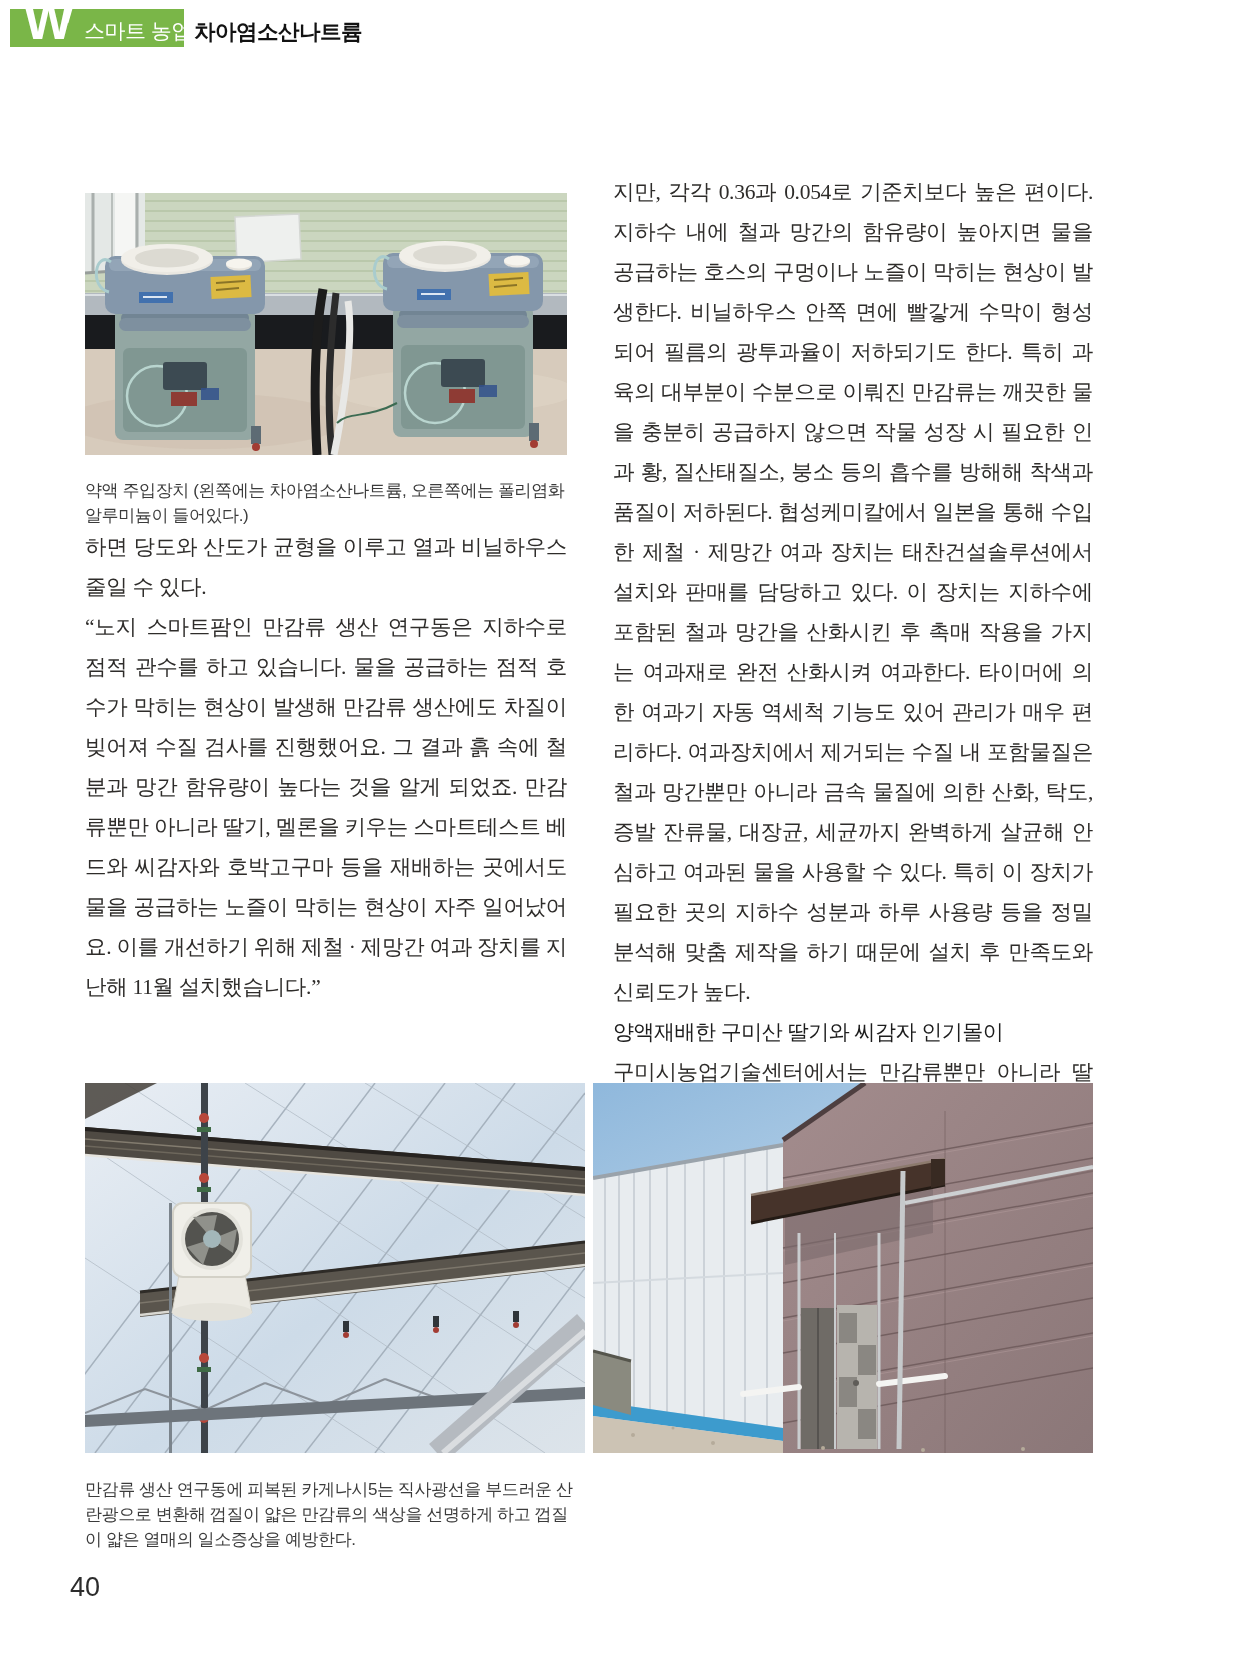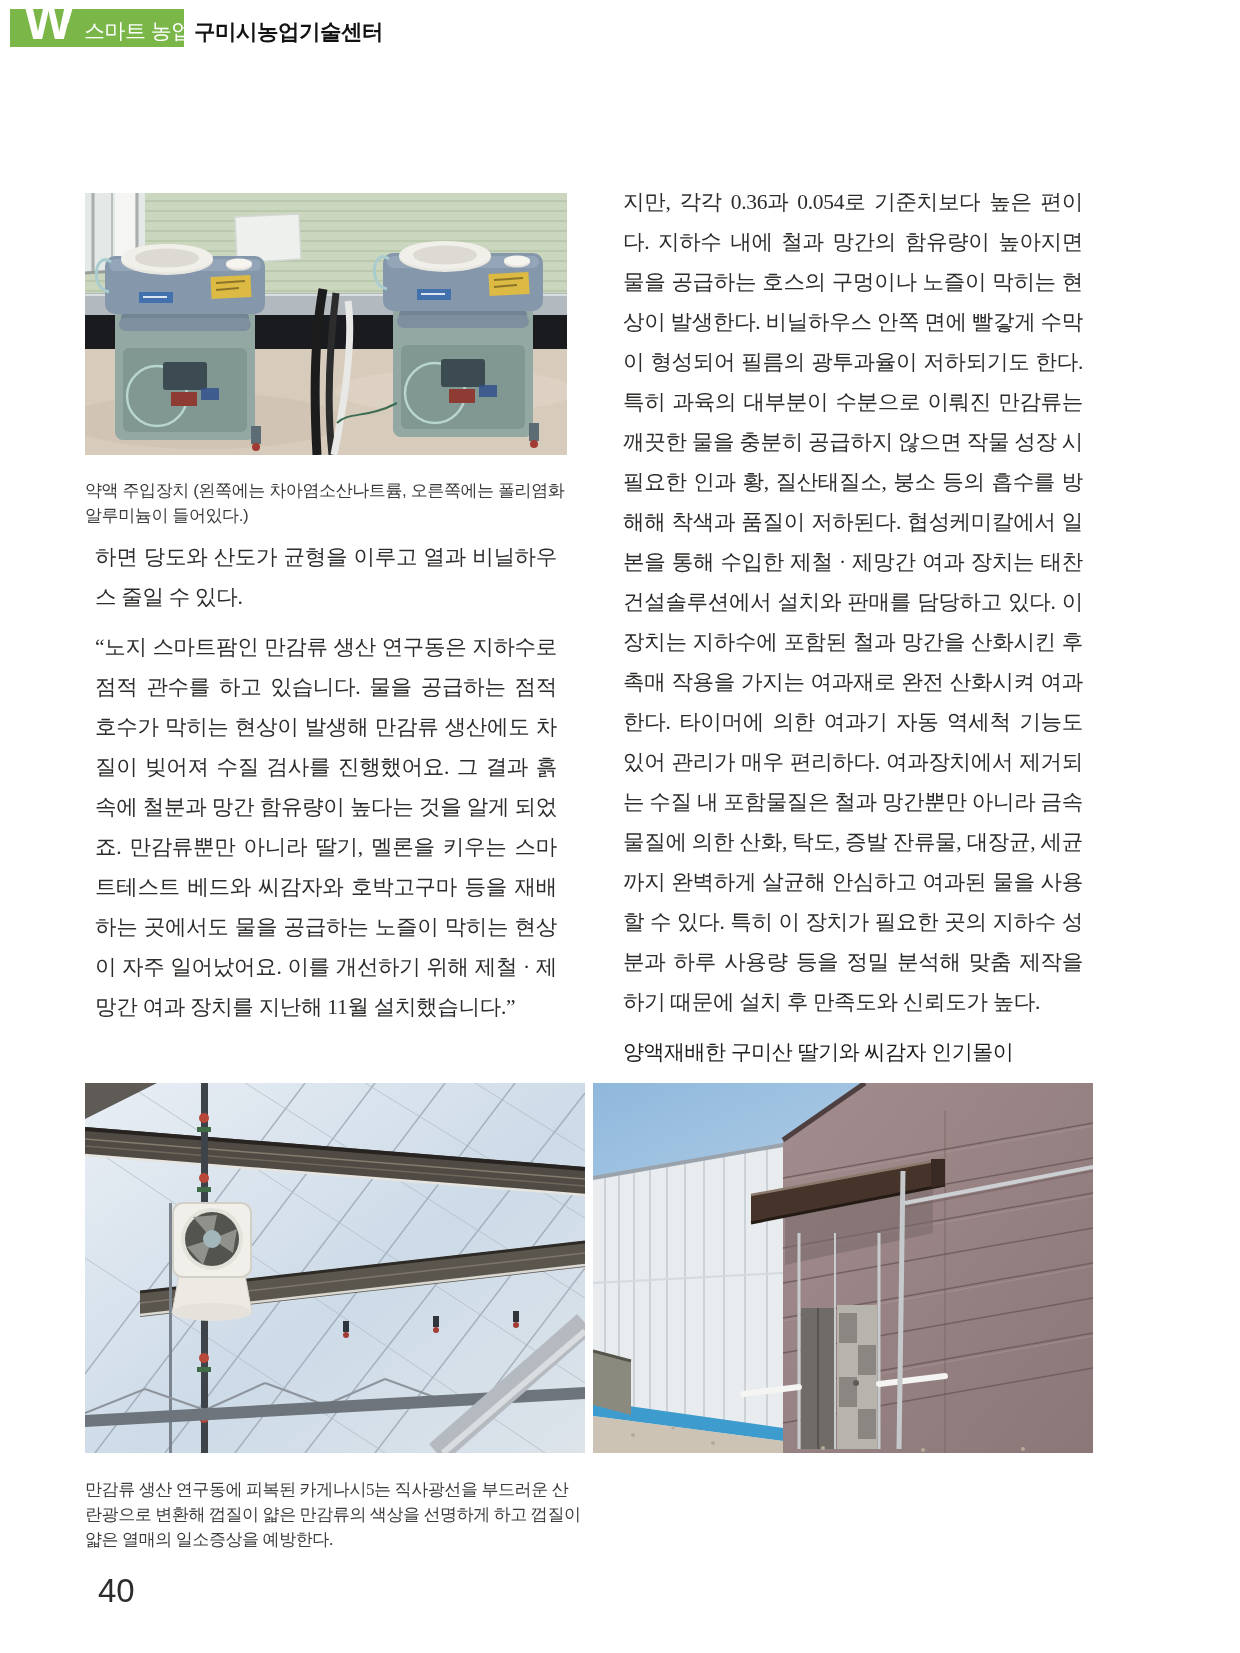--- a/index.html
+++ b/index.html
@@ -23,55 +23,55 @@
   .center-name {
     position:absolute; left:194px; top:17px; font-size:21.5px; font-weight:bold; color:#121212;
     letter-spacing:-0.5px; white-space:nowrap;
   }
   
   .body-text {
     position:absolute; font-family:"Liberation Serif", serif;
     font-size:21.5px; line-height:40px; color:#2e2c2a;
     text-align:justify; word-break:break-all; letter-spacing:-0.3px;
   }
-  .body-text p { margin:10px; }
+  .body-text p { margin:0; }
   .col-left  { left:85px;  top:527px; width:482px; }
   .col-right { left:613px; top:172px; width:480px; }
   .subheading {
     font-family:"Liberation Sans", sans-serif; font-weight:normal;
     font-size:21px; line-height:40px; color:#1c1c1c; letter-spacing:-0.5px;
     margin-top:2px;
   }
   
   .photo { position:absolute; overflow:hidden; background:#ddd; }
   .photo svg { display:block; }
   .fig-top      { left:85px;  top:193px;  width:482px; height:262px; }
   .fig-bot-left { left:85px;  top:1083px; width:500px; height:370px; }
   .fig-bot-right{ left:593px; top:1083px; width:500px; height:370px; }
   .caption {
     position:absolute; font-size:17px; line-height:25px; color:#3b3b3b;
     letter-spacing:-0.4px; text-align:left;margin-top:16px;
   }
   .cap-top       { left:85px;  top:462px;  width:482px; }
-  .cap-bot-left  { left:85px;  top:1461px; width:498px;font-family:Liberation Serif, serif; }
+  .cap-bot-left  { left:85px;  top:1461px; width:498px; }
   .cap-bot-right { left:593px; top:1461px; width:480px; }
-  .page-number { position:absolute; left:98px; top:1572px; font-size:33px; color:#2c2c2c; }
+  .page-number { position:absolute; left:70px; top:1572px; font-size:27px; color:#2c2c2c; }
 </style>
 </head>
 <body>
 
 <div class="page">
 
   <div class="header">
     <div class="brand-box" style="background: rgb(122, 182, 72);">
       <span class="w-logo">W</span>
       <span class="w-slash"></span>
       <span class="brand-label">스마트 농업</span>
     </div>
-    <span class="center-name">구미시농업기술센터</span>
+    <span class="center-name">차아염소산나트륨</span>
   </div>
 
   <div class="photo fig-top">
     <svg width="482" height="262" viewBox="0 0 482 262">
 
       <rect x="0" y="0" width="482" height="122" fill="#cbd6bf"></rect>
       <g stroke="#bac8ab" stroke-width="2">
         <line x1="0" y1="8" x2="482" y2="8"></line>
           <line x1="0" y1="18" x2="482" y2="18"></line>
         <line x1="0" y1="28" x2="482" y2="28"></line>

